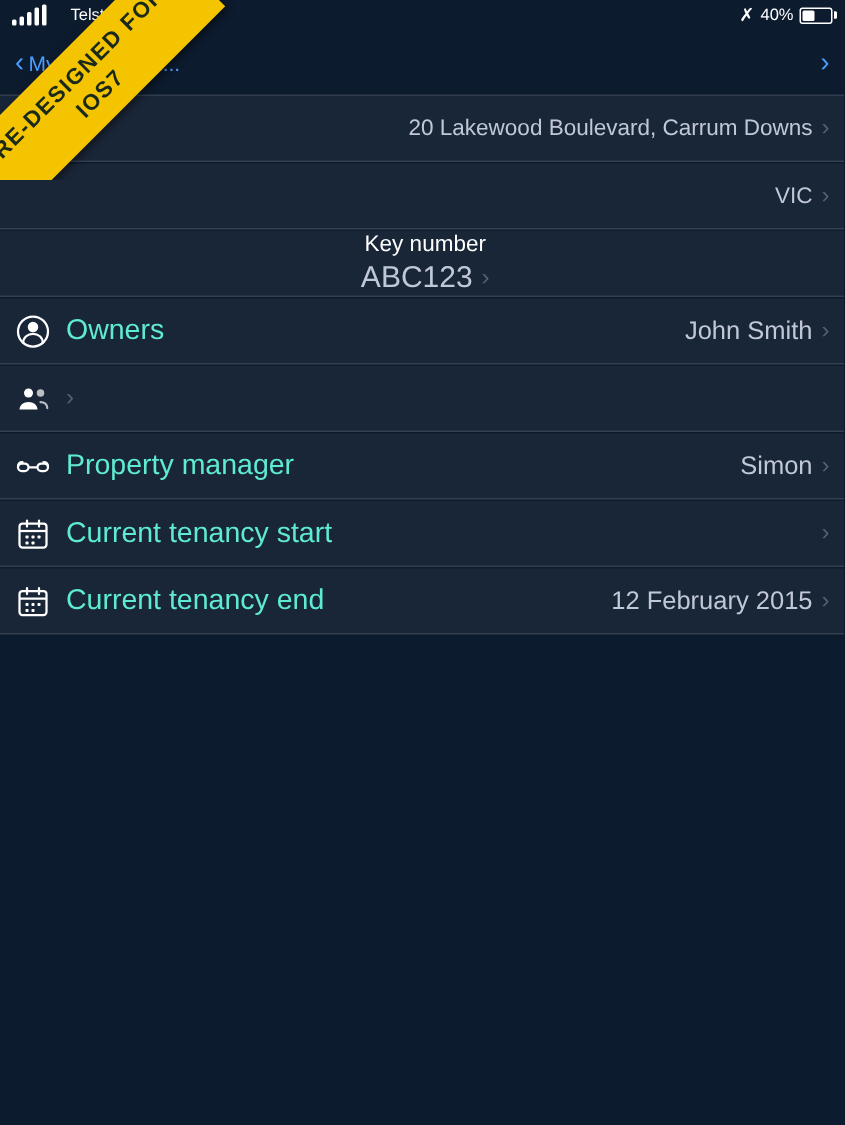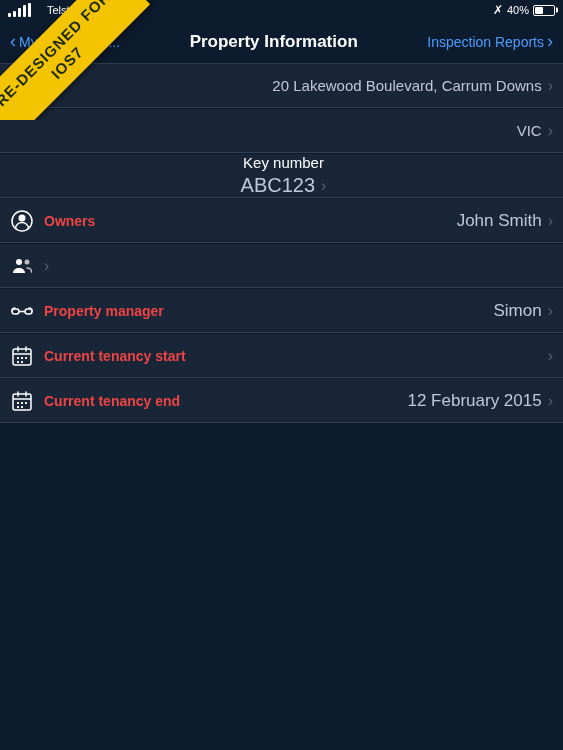--- a/index.html
+++ b/index.html
@@ -170,23 +170,23 @@
       min-width: 44px;
       display: flex;
       align-items: center;
       justify-content: center;
       font-size: 20px;
       color: #ffffff;
     }
 
     .list-item-label {
       flex: 1;
-      font-size: 14px;
-      color: #ef4444;
-      font-weight: 700;
+      font-size: 19px;
+      color: #5eead4;
+      font-weight: 400;
     }
 
     .list-item-value {
       font-size: 17px;
       color: #c0c8d8;
       text-align: right;
       margin-right: 6px;
     }
 
     .list-item-chevron {
@@ -288,23 +288,21 @@
       <div class="battery-fill"></div>
     </div>
   </div>
 </div>
 
 <div class="nav-bar">
   <div class="nav-back">
     <span class="nav-back-arrow">‹</span>
     <span>My Property R...</span>
   </div>
-  <div class="nav-title">Property Information</div>
   <div class="nav-right">
-    <span>Inspection Reports</span>
     <span class="nav-right-arrow">›</span>
   </div>
 </div>
 
 <div class="ribbon-container">
   <div class="ribbon">
     <span>RE-DESIGNED FOR</span><br>
     <span>iOS7</span>
   </div>
 </div>

